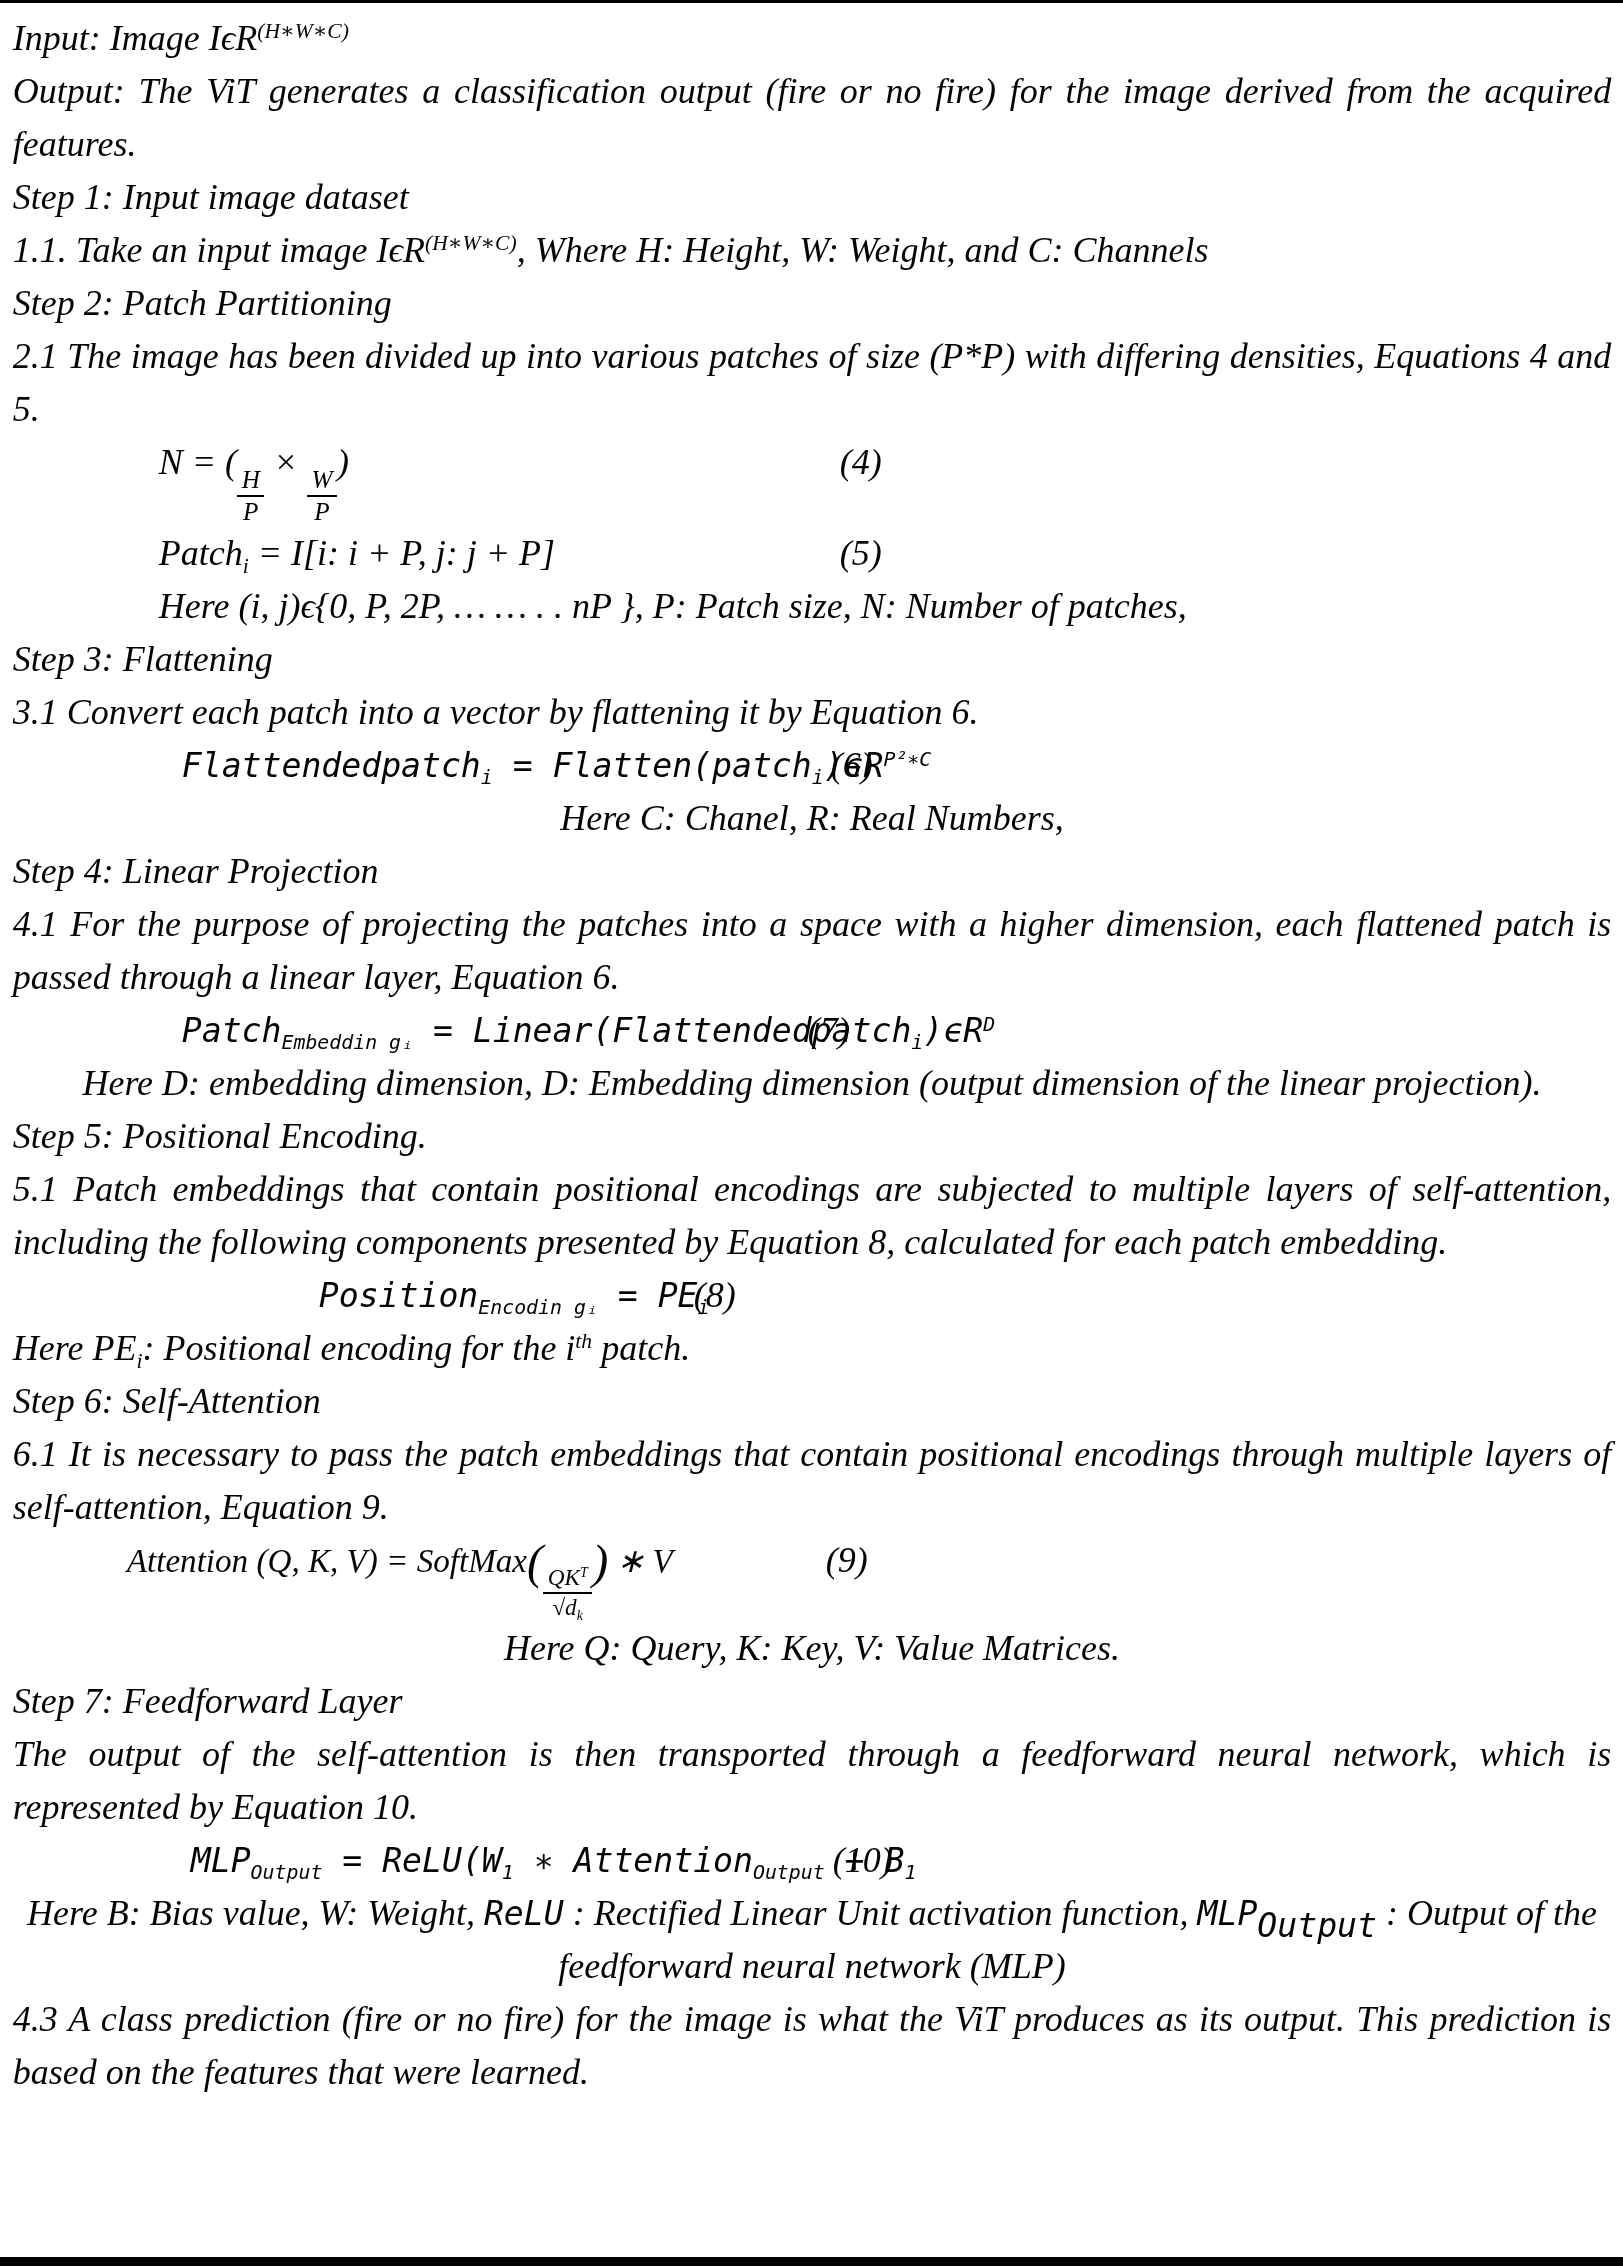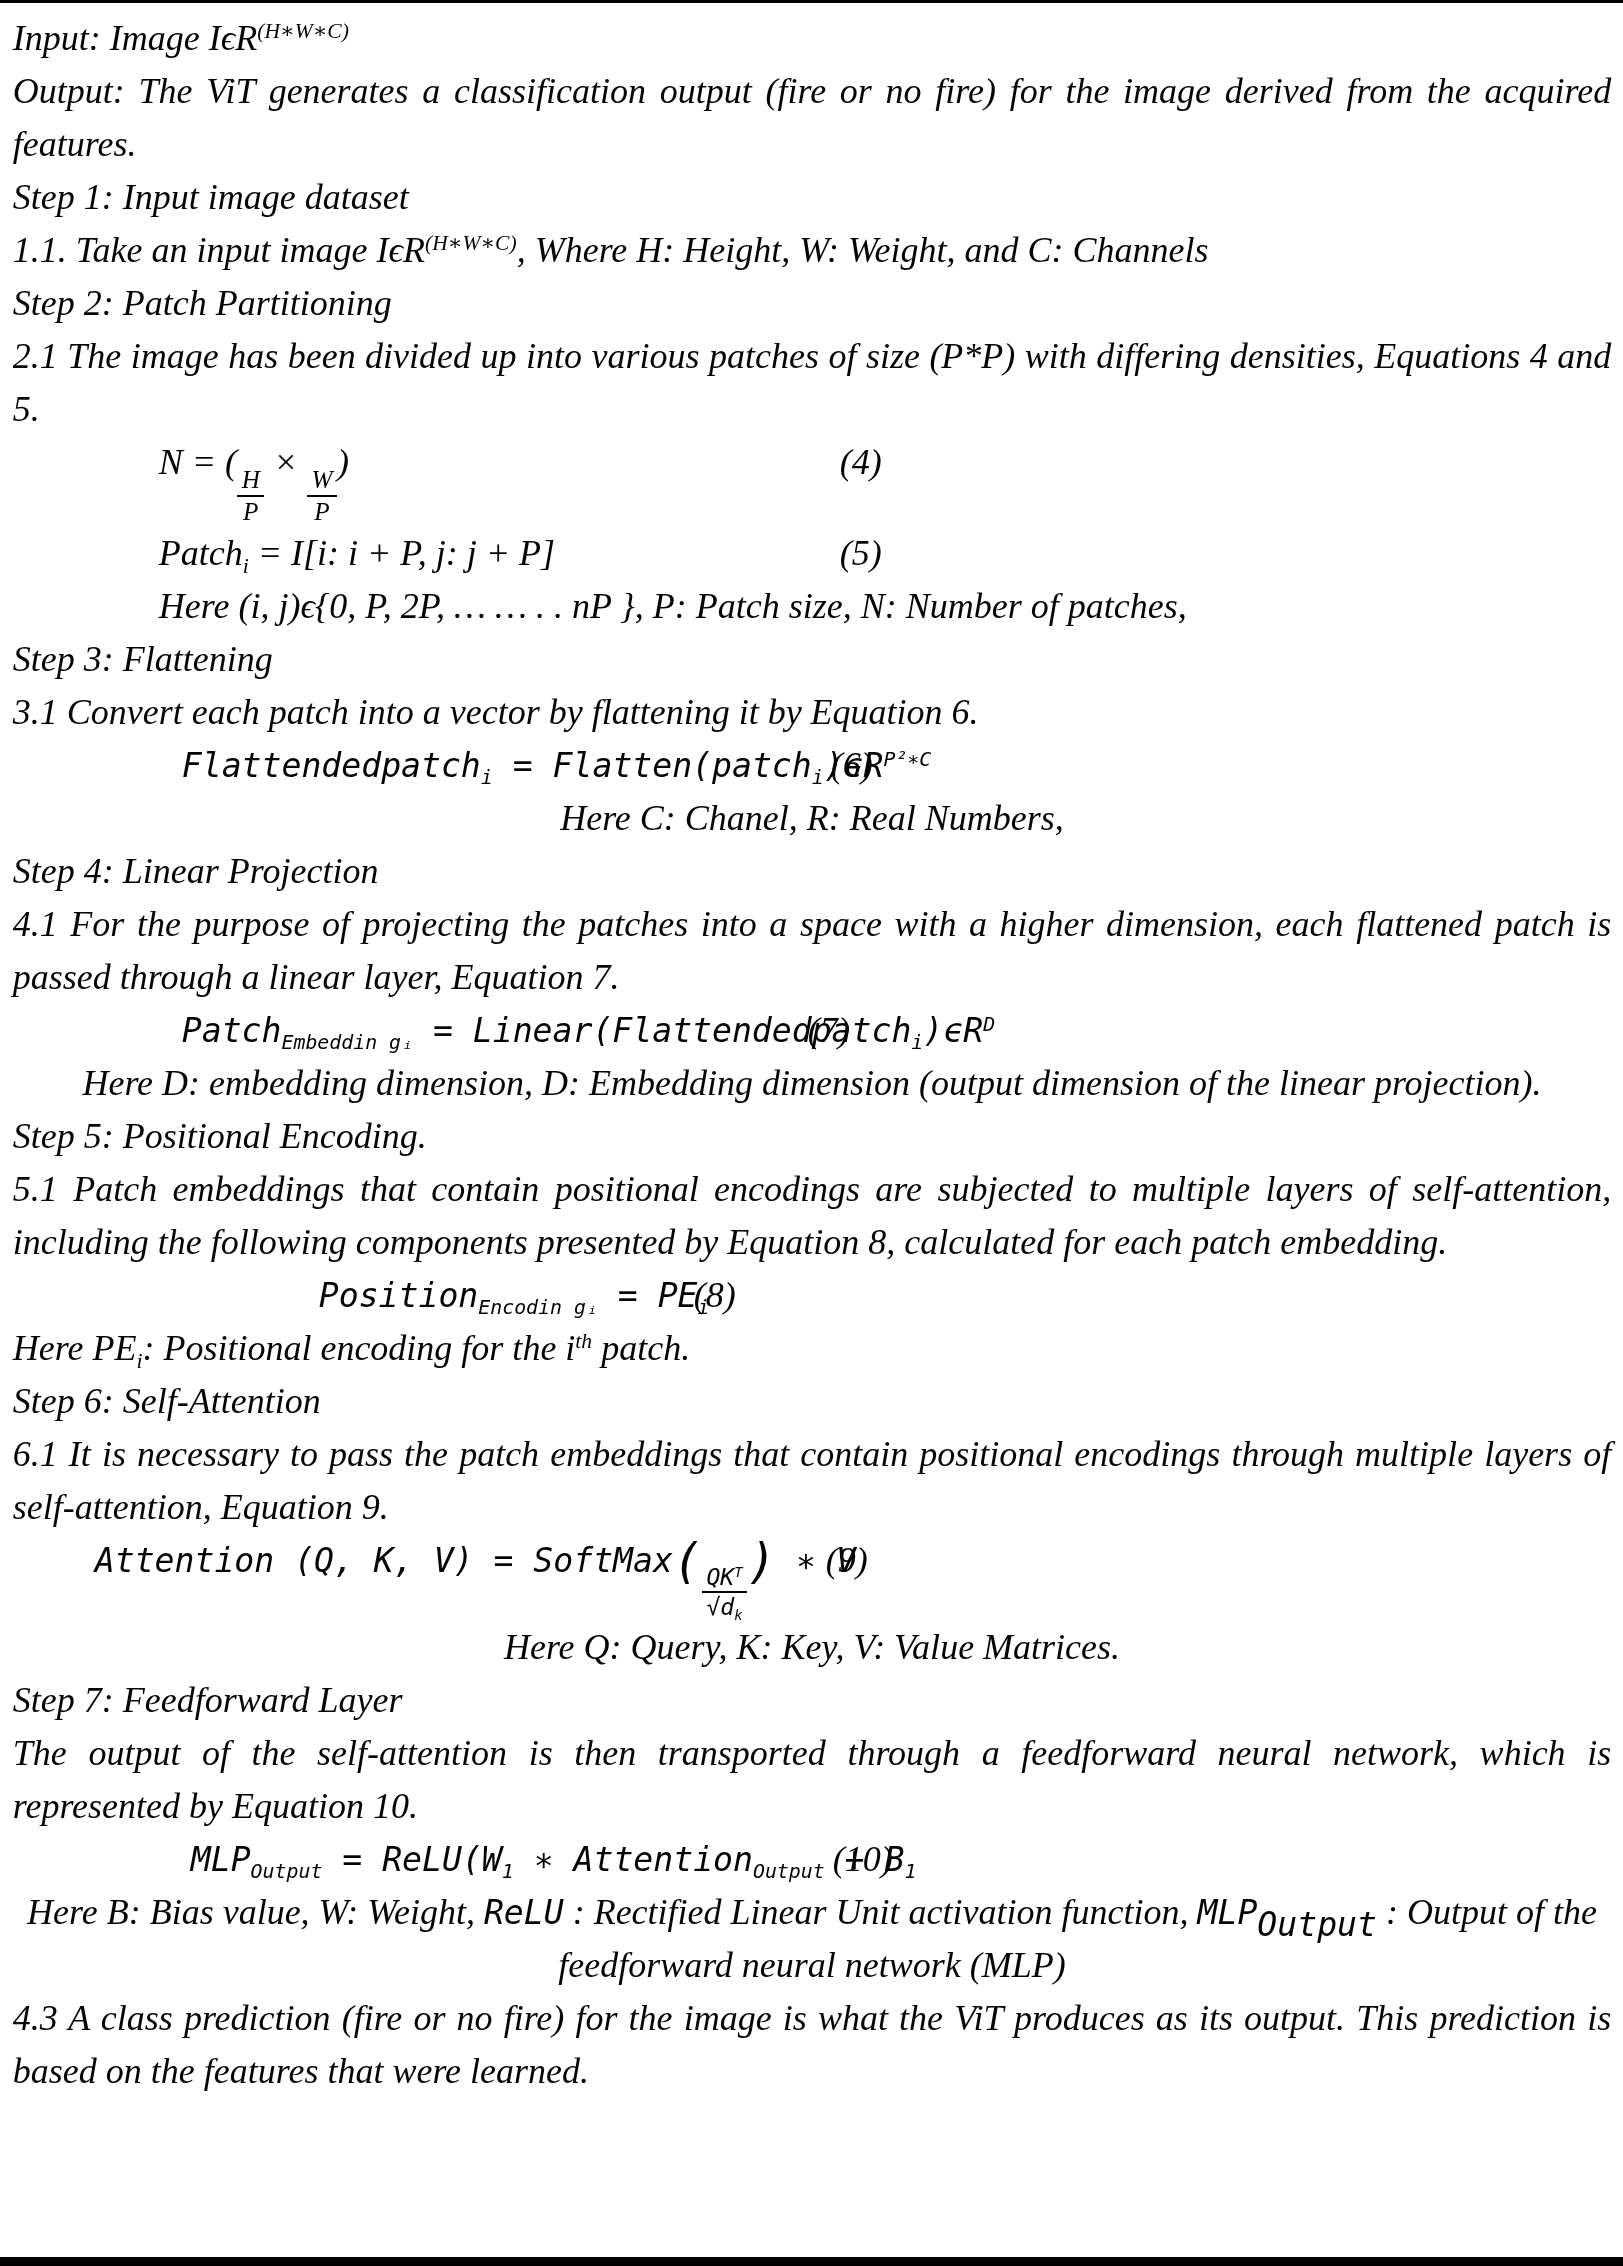--- a/index.html
+++ b/index.html
@@ -55,30 +55,30 @@
             <span class="fnum"><span>W</span></span>
             <span class="fden"><span>P</span></span>
           </span><span>)</span></span><span class="eq-num" style="left: 827px;">(4)</span></div>
       <div class="block eq f-serif"><span class="eq-content" style="margin-left: 146px;"><span>Patch</span><sub>i</sub><span> = I[i: i + P, j: j + P]</span></span><span class="eq-num" style="left: 827px;">(5)</span></div>
       <div class="block indent" style="padding-left: 146px;"><span>Here (i, j)ϵ{0, P, 2P, … … . . nP }, P: Patch size, N: Number of patches,</span></div>
       <div class="block p"><span>Step 3: Flattening</span></div>
       <div class="block p"><span>3.1 Convert each patch into a vector by flattening it by Equation 6.</span></div>
       <div class="block eq f-mono"><span class="eq-content" style="margin-left: 169px;"><span>Flattendedpatch</span><sub>i</sub><span> = Flatten(patch</span><sub>i</sub><span>)ϵR</span><sup>P²∗C</sup></span><span class="eq-num" style="left: 818px;">(6)</span></div>
       <div class="block center"><span>Here C: Chanel, R: Real Numbers,</span></div>
       <div class="block p"><span>Step 4: Linear Projection</span></div>
-      <div class="block p"><span>4.1 For the purpose of projecting the patches into a space with a higher dimension, each flattened patch is passed through a linear layer, Equation 7.</span></div>
+      <div class="block p"><span>4.1 For the purpose of projecting the patches into a space with a higher dimension, each flattened patch is passed through a linear layer, Equation 6.</span></div>
       <div class="block eq f-mono"><span class="eq-content" style="margin-left: 169px;"><span>Patch</span><sub>Embeddin gᵢ</sub><span> = Linear(Flattendedpatch</span><sub>i</sub><span>)ϵR</span><sup>D</sup></span><span class="eq-num" style="left: 795px;">(7)</span></div>
       <div class="block center"><span>Here D: embedding dimension, D: Embedding dimension (output dimension of the linear projection).</span></div>
       <div class="block p"><span>Step 5: Positional Encoding.</span></div>
       <div class="block p"><span>5.1 Patch embeddings that contain positional encodings are subjected to multiple layers of self-attention, including the following components presented by Equation 8, calculated for each patch embedding.</span></div>
       <div class="block eq f-mono"><span class="eq-content" style="margin-left: 306px; font-style: italic;"><span>Position</span><sub>Encodin gᵢ</sub><span> = PE</span><sub>i</sub></span><span class="eq-num" style="left: 681px;">(8)</span></div>
       <div class="block p"><span>Here PE</span><sub>i</sub><span>: Positional encoding for the i</span><sup>th</sup><span> patch.</span></div>
       <div class="block p"><span>Step 6: Self-Attention</span></div>
       <div class="block p"><span>6.1 It is necessary to pass the patch embeddings that contain positional encodings through multiple layers of self-attention, Equation 9.</span></div>
-      <div class="block eq f-mono"><span class="eq-content" style="margin-left: 82px;"><span>Attention (Q, K, V) = SoftMax</span><span class="seg-big">(</span><span class="frac">
+      <div class="block eq f-mono"><span class="eq-content" style="margin-left: 114px; font-family: Liberation Serif, serif;"><span>Attention (Q, K, V) = SoftMax</span><span class="seg-big">(</span><span class="frac">
             <span class="fnum"><span>QK</span><sup>T</sup></span>
             <span class="fden"><span>√d</span><sub>k</sub></span>
           </span><span class="seg-big">)</span><span> ∗ V</span></span><span class="eq-num" style="left: 813px;">(9)</span></div>
       <div class="block center"><span>Here Q: Query, K: Key, V: Value Matrices.</span></div>
       <div class="block p"><span>Step 7: Feedforward Layer</span></div>
       <div class="block p"><span>The output of the self-attention is then transported through a feedforward neural network, which is represented by Equation 10.</span></div>
       <div class="block eq f-mono"><span class="eq-content" style="margin-left: 178px;"><span>MLP</span><sub>Output</sub><span> = ReLU(W</span><sub>1</sub><span> ∗ Attention</span><sub>Output</sub><span> + B</span><sub>1</sub></span><span class="eq-num" style="left: 820px;">(10)</span></div>
       <div class="block center"><span>Here B: Bias value, W: Weight, </span><span class="seg-m">ReLU</span><span> : Rectified Linear Unit activation function, </span><span class="seg-m">MLP</span><sub class="seg-m">Output</sub><span> : Output of the feedforward neural network (MLP)</span></div>
       <div class="block p"><span>4.3 A class prediction (fire or no fire) for the image is what the ViT produces as its output. This prediction is based on the features that were learned.</span></div>
     </div>

